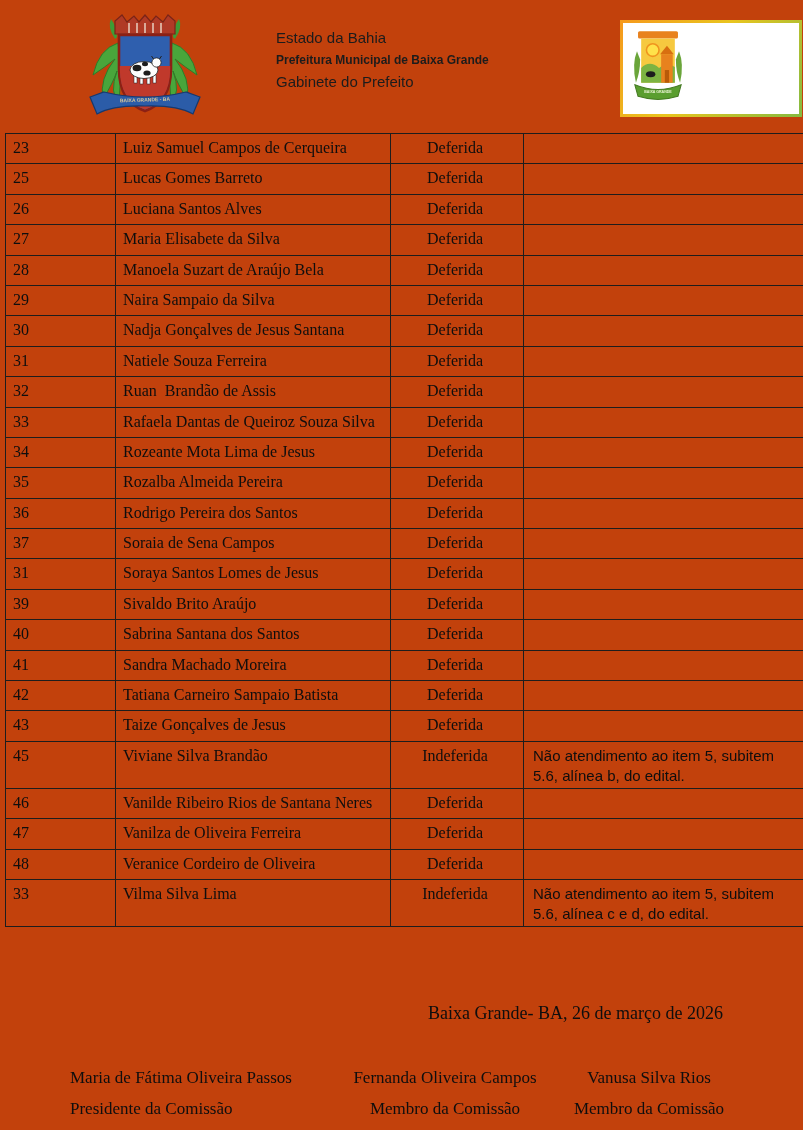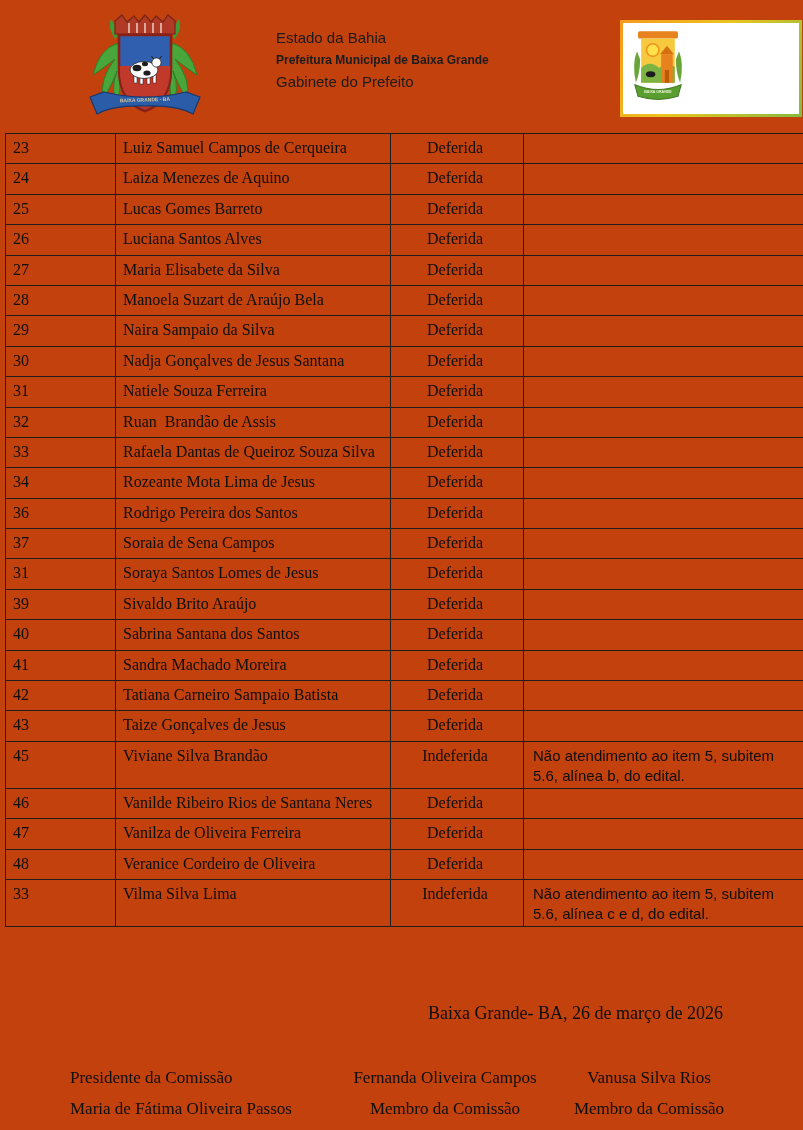--- a/index.html
+++ b/index.html
@@ -137,26 +137,20 @@
         <col style="width:280px">
     </colgroup>
     <tbody id="table-body">
         <tr>
       <td class="c-num">23</td>
       <td class="c-name">Luiz Samuel Campos de Cerqueira</td>
       <td class="c-status">Deferida</td>
       <td class="c-obs"></td>
     </tr>
         <tr>
-      <td class="c-num">24</td>
-      <td class="c-name">Laiza Menezes de Aquino</td>
-      <td class="c-status">Deferida</td>
-      <td class="c-obs"></td>
-    </tr>
-        <tr>
       <td class="c-num">25</td>
       <td class="c-name">Lucas Gomes Barreto</td>
       <td class="c-status">Deferida</td>
       <td class="c-obs"></td>
     </tr>
         <tr>
       <td class="c-num">26</td>
       <td class="c-name">Luciana Santos Alves</td>
       <td class="c-status">Deferida</td>
       <td class="c-obs"></td>
@@ -199,20 +193,26 @@
     </tr>
         <tr>
       <td class="c-num">33</td>
       <td class="c-name">Rafaela Dantas de Queiroz Souza Silva</td>
       <td class="c-status">Deferida</td>
       <td class="c-obs"></td>
     </tr>
         <tr>
       <td class="c-num">34</td>
       <td class="c-name">Rozeante Mota Lima de Jesus</td>
+      <td class="c-status">Deferida</td>
+      <td class="c-obs"></td>
+    </tr>
+        <tr>
+      <td class="c-num">35</td>
+      <td class="c-name">Rozalba Almeida Pereira</td>
       <td class="c-status">Deferida</td>
       <td class="c-obs"></td>
     </tr>
         <tr>
       <td class="c-num">36</td>
       <td class="c-name">Rodrigo Pereira dos Santos</td>
       <td class="c-status">Deferida</td>
       <td class="c-obs"></td>
     </tr>
         <tr>
@@ -286,22 +286,22 @@
       <td class="c-name">Vilma Silva Lima</td>
       <td class="c-status">Indeferida</td>
       <td class="c-obs">Não atendimento ao item 5, subitem 5.6, alínea c e d, do edital.</td>
     </tr>
       </tbody>
   </table>
 
   <div class="dateline">Baixa Grande- BA, 26 de março de 2026</div>
 
   <div class="sig sig-1">
+    <div>Maria de Fátima Oliveira Passos</div>
     <div>Presidente da Comissão</div>
-    <div>Maria de Fátima Oliveira Passos</div>
   </div>
   <div class="sig sig-2">
     <div>Fernanda Oliveira Campos</div>
     <div>Membro da Comissão</div>
   </div>
   <div class="sig sig-3">
     <div>Vanusa Silva Rios</div>
     <div>Membro da Comissão</div>
   </div>
 

